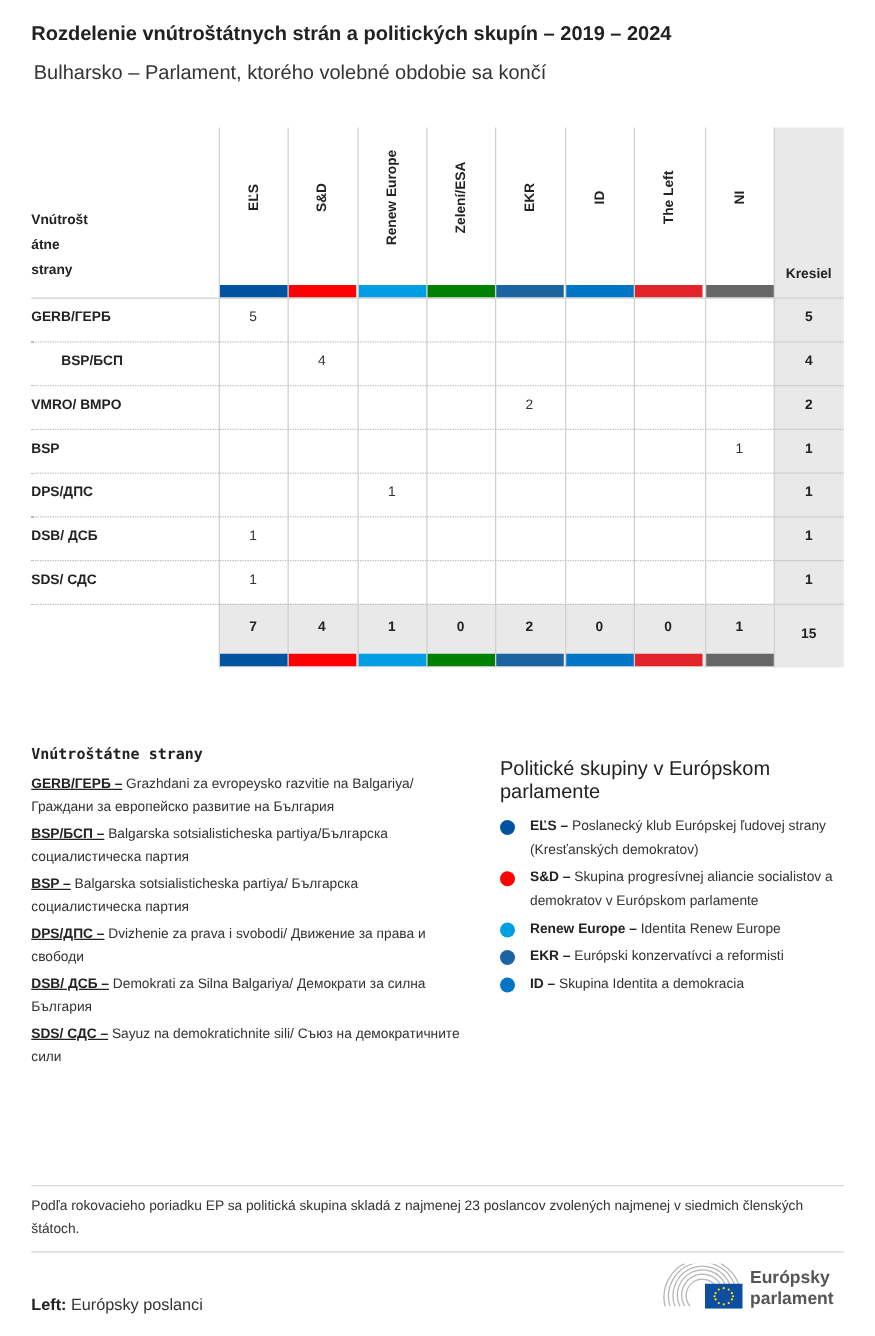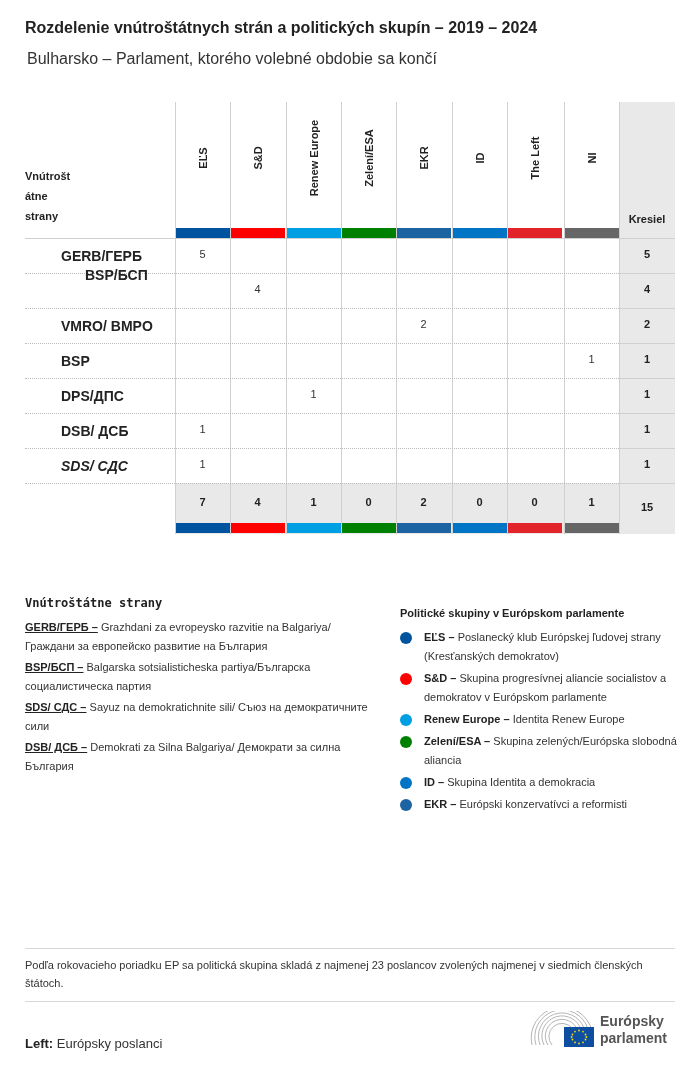--- a/index.html
+++ b/index.html
@@ -17,32 +17,32 @@
   .hline-solid { position: absolute; left: 0; width: 650px; height: 1px; background: #d0d0d0; }
   .hline-dot { position: absolute; left: 0; width: 594px; height: 0; border-top: 1px dotted #bcbcbc; }
   .hline-k { position: absolute; left: 594px; width: 56px; height: 1px; background: #d0d0d0; }
 
   .col-head { position: absolute; top: 0; height: 125px; width: 55px; }
   .col-head span { position: absolute; left: 50%; top: 56px; transform: translate(-50%, -50%) rotate(-90deg); white-space: nowrap; font-size: 11px; font-weight: bold; color: #222; }
   .color-bar { position: absolute; height: 10px; }
   .row-head-label { position: absolute; left: 0; top: 64px; font-size: 11px; font-weight: bold; line-height: 20px; color: #222; width: 70px; }
   .kresiel-label { position: absolute; left: 594px; top: 111px; width: 56px; text-align: center; font-size: 11px; font-weight: bold; color: #222; }
 
-  .row-label { position: absolute; left: 0; font-size: 14px; font-weight: bold; color: #222; margin-left: 36px; }
+  .row-label { position: absolute; left: 0; font-size: 11px; font-weight: bold; color: #222; }
   .cell { position: absolute; width: 55px; text-align: center; font-size: 11px; color: #333; }
   .cell.total { font-weight: bold; color: #222; }
 
   
   .legend-left { position: absolute; left: 25px; top: 596px; width: 350px; }
   .legend-left h3 { font-family: "DejaVu Sans Mono", monospace; font-size: 12px; font-weight: bold; color: #222; margin-bottom: 8px; }
   .legend-left .item { font-size: 11px; line-height: 19px; color: #333; margin-bottom: 2px; }
   .legend-left .item b { color: #222; text-decoration: underline; }
 
   .legend-right { position: absolute; left: 400px; top: 607px; width: 280px; }
-  .legend-right h3 { font-size: 11px; font-weight: bold; color: #222; margin-bottom: 9px; }
+  .legend-right h3 { font-size: 16px; font-weight: normal; color: #222; margin-bottom: 9px; }
   .legend-right .item { position: relative; padding-left: 24px; font-size: 11px; line-height: 19px; color: #333; margin-bottom: 3px; }
   .legend-right .item b { color: #222; }
   .dot { position: absolute; left: 0; top: 4px; width: 12px; height: 12px; border-radius: 50%; }
 
   .divider { position: absolute; left: 25px; width: 650px; height: 1px; background: #d8d8d8; }
   .note { position: absolute; left: 25px; top: 956px; width: 640px; font-size: 11px; line-height: 18px; color: #333; }
   .source { position: absolute; left: 25px; top: 1036px; font-size: 13px; color: #333; }
   .source b { color: #222; }
 
   .logo { position: absolute; left: 528px; top: 1011px; width: 150px; height: 38px; }
@@ -118,21 +118,21 @@
     <div class="cell" style="left: 205px; top: 146px;"></div>
     <div class="cell" style="left: 261px; top: 146px;"></div>
     <div class="cell" style="left: 316px; top: 146px;"></div>
     <div class="cell" style="left: 371px; top: 146px;"></div>
     <div class="cell" style="left: 427px; top: 146px;"></div>
     <div class="cell" style="left: 482px; top: 146px;"></div>
     <div class="cell" style="left: 539px; top: 146px;"></div>
     <div class="cell total" style="left: 594px; width: 56px; top: 146px;">5</div>
     <div class="hline-dot" style="top: 171px;"></div>
     <div class="hline-k" style="top: 171px;"></div>
-    <div class="row-label" style="top: 165px; padding-left: 24px;">BSP/БСП</div>
+    <div class="row-label" style="top: 181px; padding-left: 24px;">BSP/БСП</div>
     <div class="cell" style="left: 150px; top: 181px;"></div>
     <div class="cell" style="left: 205px; top: 181px;">4</div>
     <div class="cell" style="left: 261px; top: 181px;"></div>
     <div class="cell" style="left: 316px; top: 181px;"></div>
     <div class="cell" style="left: 371px; top: 181px;"></div>
     <div class="cell" style="left: 427px; top: 181px;"></div>
     <div class="cell" style="left: 482px; top: 181px;"></div>
     <div class="cell" style="left: 539px; top: 181px;"></div>
     <div class="cell total" style="left: 594px; width: 56px; top: 181px;">4</div>
     <div class="hline-dot" style="top: 206px;"></div>
@@ -178,21 +178,21 @@
     <div class="cell" style="left: 205px; top: 321px;"></div>
     <div class="cell" style="left: 261px; top: 321px;"></div>
     <div class="cell" style="left: 316px; top: 321px;"></div>
     <div class="cell" style="left: 371px; top: 321px;"></div>
     <div class="cell" style="left: 427px; top: 321px;"></div>
     <div class="cell" style="left: 482px; top: 321px;"></div>
     <div class="cell" style="left: 539px; top: 321px;"></div>
     <div class="cell total" style="left: 594px; width: 56px; top: 321px;">1</div>
     <div class="hline-dot" style="top: 346px;"></div>
     <div class="hline-k" style="top: 346px;"></div>
-    <div class="row-label" style="top: 356px; font-style: italic;">SDS/ СДС</div>
+    <div class="row-label" style="top: 356px;">SDS/ СДС</div>
     <div class="cell" style="left: 150px; top: 356px;">1</div>
     <div class="cell" style="left: 205px; top: 356px;"></div>
     <div class="cell" style="left: 261px; top: 356px;"></div>
     <div class="cell" style="left: 316px; top: 356px;"></div>
     <div class="cell" style="left: 371px; top: 356px;"></div>
     <div class="cell" style="left: 427px; top: 356px;"></div>
     <div class="cell" style="left: 482px; top: 356px;"></div>
     <div class="cell" style="left: 539px; top: 356px;"></div>
     <div class="cell total" style="left: 594px; width: 56px; top: 356px;">1</div>
     <div class="hline-dot" style="top: 381px;"></div>
@@ -206,34 +206,35 @@
     <div class="cell total" style="left: 482px; top: 394px;">0</div>
     <div class="cell total" style="left: 539px; top: 394px;">1</div>
     <div class="cell total" style="left: 594px; width: 56px; top: 399px;">15</div>
   </div>
 
 <div class="legend-left">
   <h3>Vnútroštátne strany</h3>
   <div id="parties-list">
       <div class="item"><b>GERB/ГЕРБ –</b><span> Grazhdani za evropeysko razvitie na Balgariya/ Граждани за европейско развитие на България</span></div>
       <div class="item"><b>BSP/БСП –</b><span> Balgarska sotsialisticheska partiya/Българска социалистическа партия</span></div>
+      <div class="item"><b>BSP –</b><span> Balgarska sotsialisticheska partiya/ Българска социалистическа партия</span></div>
+      <div class="item"><b>DPS/ДПС –</b><span> Dvizhenie za prava i svobodi/ Движение за права и свободи</span></div>
+      <div class="item"><b>DSB/ ДСБ –</b><span> Demokrati za Silna Balgariya/ Демократи за силна България</span></div>
       <div class="item"><b>SDS/ СДС –</b><span> Sayuz na demokratichnite sili/ Съюз на демократичните сили</span></div>
-      <div class="item"><b>DSB/ ДСБ –</b><span> Demokrati za Silna Balgariya/ Демократи за силна България</span></div>
     </div>
 </div>
 
 <div class="legend-right">
   <h3>Politické skupiny v Európskom parlamente</h3>
   <div id="groups-list">
       <div class="item"><span class="dot" style="background: rgb(0, 84, 159);"></span><b>EĽS –</b><span> Poslanecký klub Európskej ľudovej strany (Kresťanských demokratov)</span></div>
       <div class="item"><span class="dot" style="background: rgb(255, 0, 0);"></span><b>S&amp;D –</b><span> Skupina progresívnej aliancie socialistov a demokratov v Európskom parlamente</span></div>
       <div class="item"><span class="dot" style="background: rgb(0, 158, 227);"></span><b>Renew Europe –</b><span> Identita Renew Europe</span></div>
-      <div class="item"><span class="dot" style="background: rgb(0, 128, 0);"></span><b>Zelení/ESA –</b><span> Skupina zelených/Európska slobodná aliancia</span></div>
+      <div class="item"><span class="dot" style="background: rgb(28, 99, 162);"></span><b>EKR –</b><span> Európski konzervatívci a reformisti</span></div>
       <div class="item"><span class="dot" style="background: rgb(0, 117, 198);"></span><b>ID –</b><span> Skupina Identita a demokracia</span></div>
-      <div class="item"><span class="dot" style="background: rgb(28, 99, 162);"></span><b>EKR –</b><span> Európski konzervatívci a reformisti</span></div>
     </div>
 </div>
 
 <div class="divider" style="top:948px;"></div>
 <div class="note">Podľa rokovacieho poriadku EP sa politická skupina skladá z najmenej 23 poslancov zvolených najmenej v siedmich členských štátoch.</div>
 <div class="divider" style="top:1001px;"></div>
 
 <div class="source"><b>Left:</b><span> Európsky poslanci</span></div>
 
 <div class="logo">

